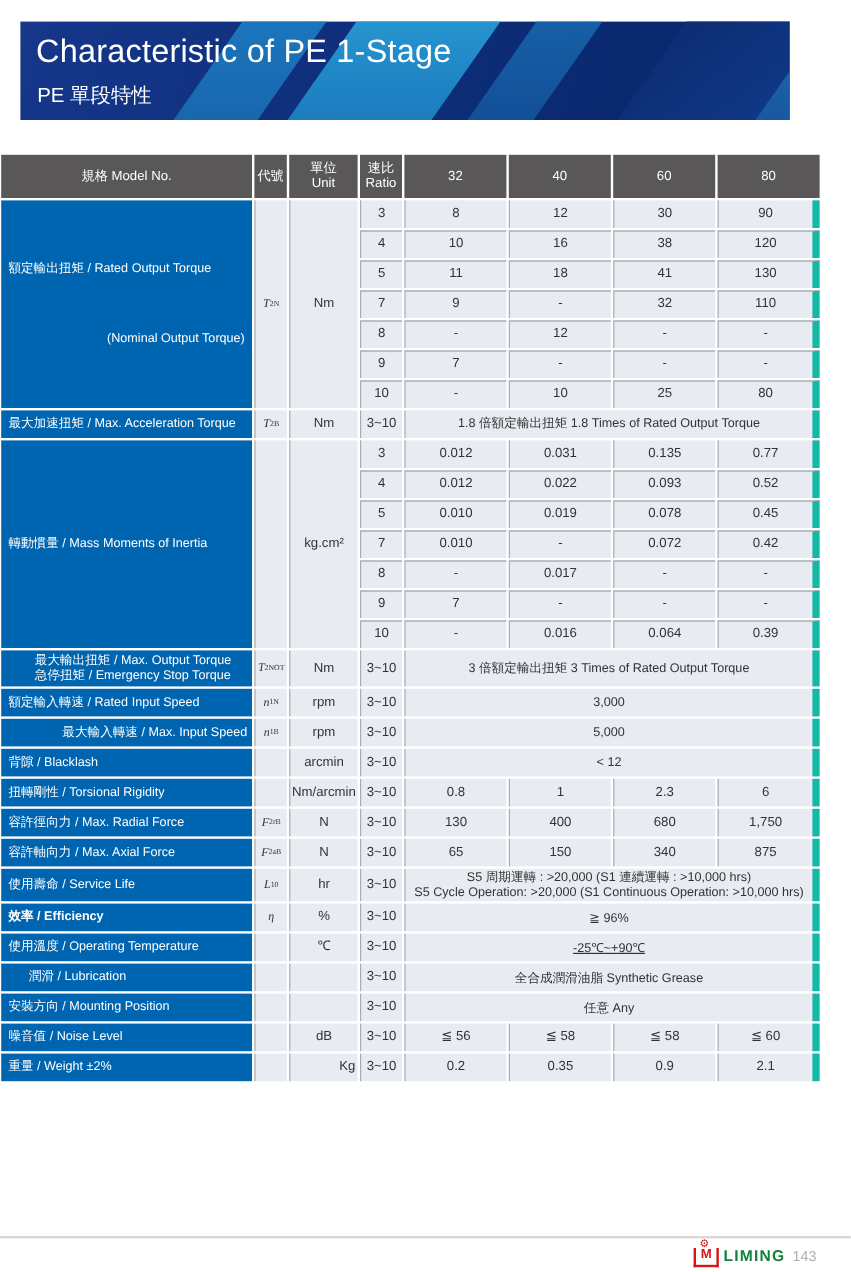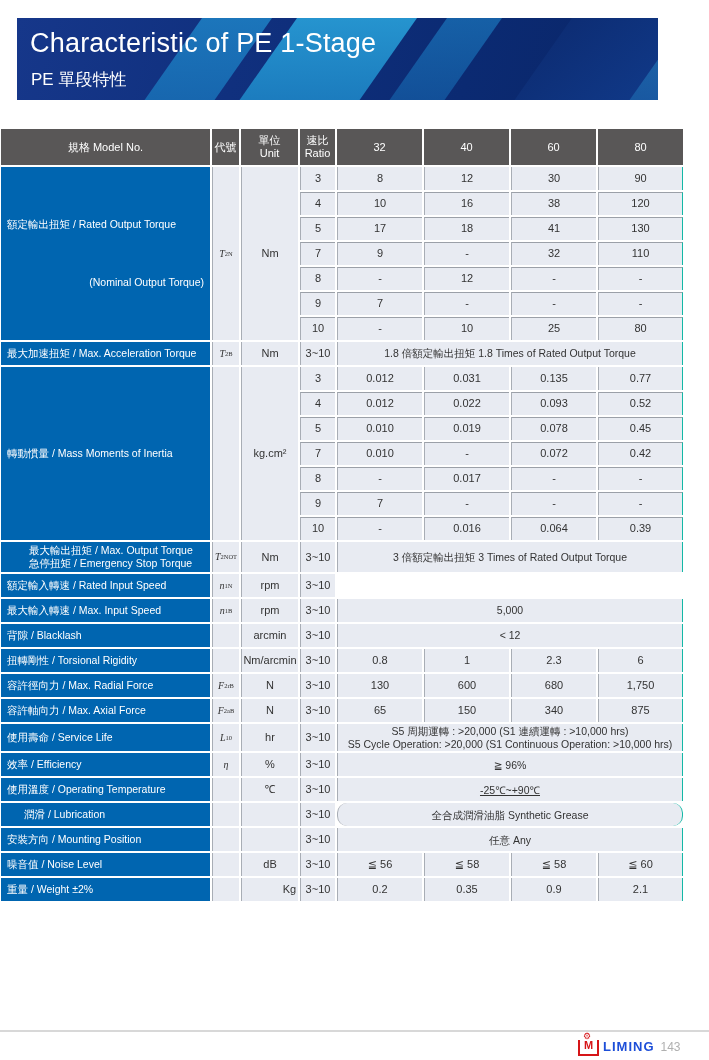--- a/index.html
+++ b/index.html
@@ -35,35 +35,35 @@
     background:#0065b0;color:#fff;font-size:10.5px;line-height:1.25;
     justify-content:flex-start;flex-direction:column;align-items:stretch;
     padding:2px 4px 2px 6px;justify-content:center;text-align:left;
   }
   .c-label .lbl-line{display:block;}
   .c-label .align-right{text-align:right;padding-right:2px;}
   .c-plain{background:#e8ebf2;color:#333;font-size:11px;text-align:center;line-height:1.2;}
   .c-code{font-family:"Liberation Serif", serif;font-style:italic;font-size:10px;}
   .c-code sub{font-size:6.5px;font-style:normal;}
   .v-border{border-left:1px solid #a8adb5;}
-  .r-border{border-right:1px solid #14b8a6;}
+  .r-border{border-right:6px solid #14b8a6;}
   .sep{border-top:1px solid #9ba0a8;}
   .c-merged{flex-direction:column;line-height:1.2;padding:1px 2px;}
   .c-merged .m-line{display:block;font-size:10.5px;}
   
   .footer-rule{position:absolute;left:0;top:1030px;width:709px;height:2px;background:#d8d8d8;}
   .footer-logo{position:absolute;left:578px;top:1037px;display:flex;align-items:center;gap:4px;}
   .logo-mark{
     position:relative;width:17px;height:14px;margin-top:3px;
     border-left:2px solid #d61518;border-right:2px solid #d61518;border-bottom:2px solid #d61518;
     display:flex;align-items:center;justify-content:center;
   }
   .logo-mark .m{color:#d61518;font-weight:bold;font-size:11px;line-height:1;margin-top:-3px;}
   .logo-mark .gear{position:absolute;top:-8px;left:3px;color:#d61518;font-size:9px;line-height:1;}
-  .brand{color:#1d4ed8;font-weight:bold;font-size:13px;letter-spacing:1px;}
+  .brand{color:#15803d;font-weight:bold;font-size:13px;letter-spacing:1px;}
   .pageno{color:#b0b0b0;font-size:12px;margin-left:2px;}
 </style>
 </head>
 <body>
 
 <div class="banner">
   <div class="streak s1"></div>
   <div class="streak s2"></div>
   <div class="streak s3"></div>
   <div class="streak s4"></div>
@@ -108,21 +108,21 @@
       <div class="cell c-plain v-border">8</div>
       <div class="cell c-plain v-border">12</div>
       <div class="cell c-plain v-border">30</div>
       <div class="cell c-plain v-border r-border">90</div>
       <div class="cell c-plain v-border sep">4</div>
       <div class="cell c-plain v-border sep">10</div>
       <div class="cell c-plain v-border sep">16</div>
       <div class="cell c-plain v-border sep">38</div>
       <div class="cell c-plain v-border r-border sep">120</div>
       <div class="cell c-plain v-border sep">5</div>
-      <div class="cell c-plain v-border sep">17</div>
+      <div class="cell c-plain v-border sep">11</div>
       <div class="cell c-plain v-border sep">18</div>
       <div class="cell c-plain v-border sep">41</div>
       <div class="cell c-plain v-border r-border sep">130</div>
       <div class="cell c-plain v-border sep">7</div>
       <div class="cell c-plain v-border sep">9</div>
       <div class="cell c-plain v-border sep">-</div>
       <div class="cell c-plain v-border sep">32</div>
       <div class="cell c-plain v-border r-border sep">110</div>
       <div class="cell c-plain v-border sep">8</div>
       <div class="cell c-plain v-border sep">-</div>
@@ -214,23 +214,26 @@
     <div class="tgroup">
       <div class="cell c-label" style="grid-row: 1 / span 1;">
         <span class="lbl-line">額定輸入轉速 / Rated Input Speed</span>
       </div>
       <div class="cell c-plain c-code v-border" style="grid-row: 1 / span 1;">
         <span>n</span>
         <sub>1N</sub>
       </div>
       <div class="cell c-plain c-unit v-border" style="grid-row: 1 / span 1;">rpm</div>
       <div class="cell c-plain v-border">3~10</div>
-    </div>
-    <div class="tgroup">
-      <div class="cell c-label" style="grid-row: 1 / span 1;">
+      <div class="cell c-plain c-merged v-border r-border" style="grid-column: 5 / span 4;">
+        <span class="m-line">3,000</span>
+      </div>
+    </div>
+    <div class="tgroup">
+      <div class="cell c-label" style="grid-row: 1 / span 1; text-align: right;">
         <span class="lbl-line">最大輸入轉速 / Max. Input Speed</span>
       </div>
       <div class="cell c-plain c-code v-border" style="grid-row: 1 / span 1;">
         <span>n</span>
         <sub>1B</sub>
       </div>
       <div class="cell c-plain c-unit v-border" style="grid-row: 1 / span 1;">rpm</div>
       <div class="cell c-plain v-border">3~10</div>
       <div class="cell c-plain c-merged v-border r-border" style="grid-column: 5 / span 4;">
         <span class="m-line">5,000</span>
@@ -263,21 +266,21 @@
       <div class="cell c-label" style="grid-row: 1 / span 1;">
         <span class="lbl-line">容許徑向力 / Max. Radial Force</span>
       </div>
       <div class="cell c-plain c-code v-border" style="grid-row: 1 / span 1;">
         <span>F</span>
         <sub>2rB</sub>
       </div>
       <div class="cell c-plain c-unit v-border" style="grid-row: 1 / span 1;">N</div>
       <div class="cell c-plain v-border">3~10</div>
       <div class="cell c-plain v-border">130</div>
-      <div class="cell c-plain v-border">600</div>
+      <div class="cell c-plain v-border">400</div>
       <div class="cell c-plain v-border">680</div>
       <div class="cell c-plain v-border r-border">1,750</div>
     </div>
     <div class="tgroup">
       <div class="cell c-label" style="grid-row: 1 / span 1;">
         <span class="lbl-line">容許軸向力 / Max. Axial Force</span>
       </div>
       <div class="cell c-plain c-code v-border" style="grid-row: 1 / span 1;">
         <span>F</span>
         <sub>2aB</sub>
@@ -298,21 +301,21 @@
         <sub>10</sub>
       </div>
       <div class="cell c-plain c-unit v-border" style="grid-row: 1 / span 1;">hr</div>
       <div class="cell c-plain v-border">3~10</div>
       <div class="cell c-plain c-merged v-border r-border" style="grid-column: 5 / span 4;">
         <span class="m-line">S5 周期運轉 : &gt;20,000 (S1 連續運轉 : &gt;10,000 hrs)</span>
         <span class="m-line">S5 Cycle Operation: &gt;20,000 (S1 Continuous Operation: &gt;10,000 hrs)</span>
       </div>
     </div>
     <div class="tgroup">
-      <div class="cell c-label" style="grid-row: 1 / span 1;">
+      <div class="cell c-label" style="grid-row: 1 / span 1; font-weight: bold;">
         <span class="lbl-line">效率 / Efficiency</span>
       </div>
       <div class="cell c-plain c-code v-border" style="grid-row: 1 / span 1;">
         <span>η</span>
       </div>
       <div class="cell c-plain c-unit v-border" style="grid-row: 1 / span 1;">%</div>
       <div class="cell c-plain v-border">3~10</div>
       <div class="cell c-plain c-merged v-border r-border" style="grid-column: 5 / span 4;">
         <span class="m-line">≧ 96%</span>
       </div>
@@ -328,21 +331,21 @@
         <span class="m-line">-25℃~+90℃</span>
       </div>
     </div>
     <div class="tgroup">
       <div class="cell c-label" style="grid-row: 1 / span 1; padding-left: 23px;">
         <span class="lbl-line">潤滑 / Lubrication</span>
       </div>
       <div class="cell c-plain c-code v-border" style="grid-row: 1 / span 1;"></div>
       <div class="cell c-plain c-unit v-border" style="grid-row: 1 / span 1;"></div>
       <div class="cell c-plain v-border">3~10</div>
-      <div class="cell c-plain c-merged v-border r-border" style="grid-column: 5 / span 4; border-radius: 10px;">
+      <div class="cell c-plain c-merged v-border r-border" style="grid-column: 5 / span 4;">
         <span class="m-line">全合成潤滑油脂 Synthetic Grease</span>
       </div>
     </div>
     <div class="tgroup">
       <div class="cell c-label" style="grid-row: 1 / span 1;">
         <span class="lbl-line">安裝方向 / Mounting Position</span>
       </div>
       <div class="cell c-plain c-code v-border" style="grid-row: 1 / span 1;"></div>
       <div class="cell c-plain c-unit v-border" style="grid-row: 1 / span 1;"></div>
       <div class="cell c-plain v-border">3~10</div>

